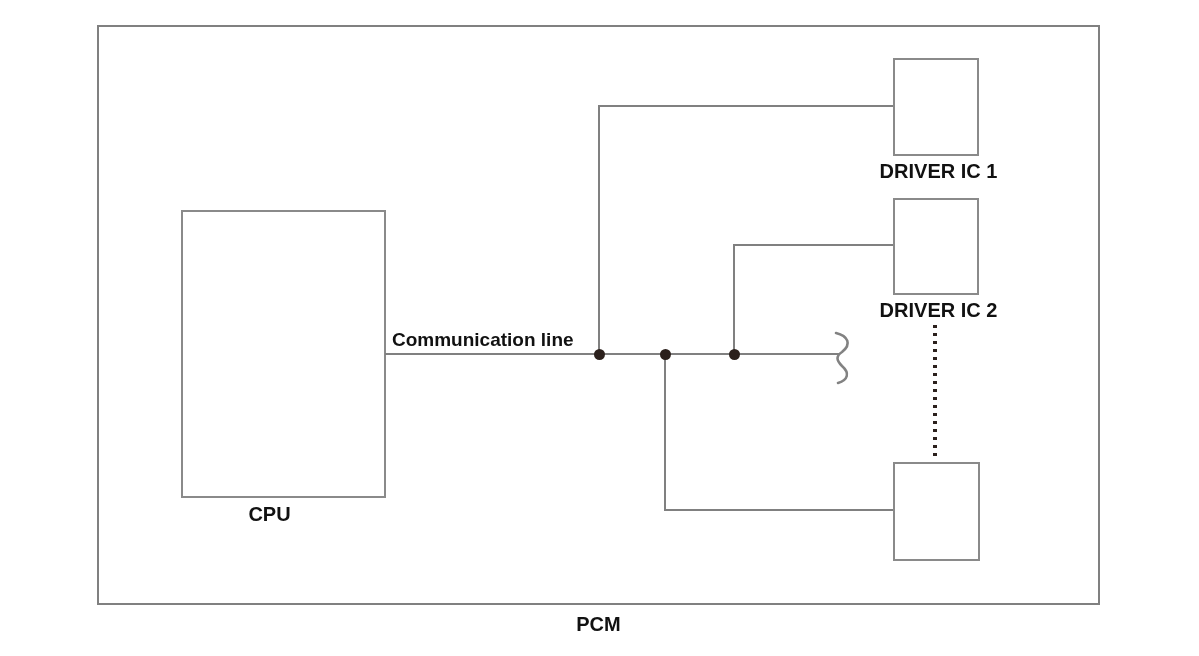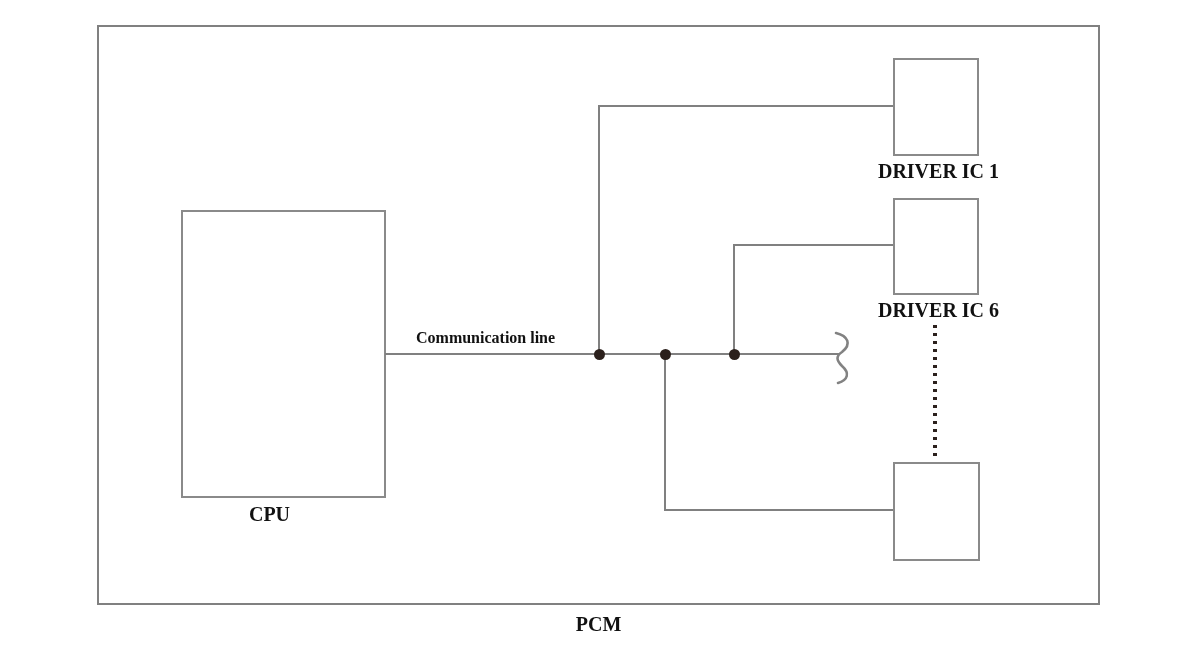--- a/index.html
+++ b/index.html
@@ -32,30 +32,29 @@
   .icn-box      { left: 893px; top: 462px; width:  87px; height:  99px; }
 
   
   .lbl {
     position: absolute;
     color: #111111;
     font-weight: bold;
     font-size: 20px;
     text-align: center;
     white-space: nowrap;
-    font-family: Liberation Serif, serif;
   }
   .cpu-lbl { left: 167px; top: 503px; width: 205px; }
   .pcm-lbl { left:  97px; top: 613px; width: 1003px; }
   .ic1-lbl { left: 866px; top: 160px; width: 145px; }
   .ic2-lbl { left: 866px; top: 299px; width: 145px; }
   .comm-lbl {
-    left: 416px; top: 329px;
+    left: 392px; top: 329px;
     text-align: center;
-    font-size: 16px;
+    font-size: 19px;
   }
 
   
   .wire { position: absolute; background: #808080; }
   .wire-comm   { left: 385px; top: 353px; width: 455px; height: 2px; }
   .wire-v1     { left: 598px; top: 106px; width: 2px;  height: 249px; }
   .wire-h1     { left: 598px; top: 105px; width: 297px; height: 2px; }
   .wire-v2     { left: 733px; top: 245px; width: 2px;  height: 110px; }
   .wire-h2     { left: 733px; top: 244px; width: 162px; height: 2px; }
   .wire-v3     { left: 664px; top: 354px; width: 2px;  height: 157px; }
@@ -103,21 +102,21 @@
   <div class="lbl comm-lbl">Communication line</div>
 
   <div class="wire wire-v1"></div>
   <div class="wire wire-h1"></div>
   <div class="box ic1-box"></div>
   <div class="lbl ic1-lbl">DRIVER IC 1</div>
 
   <div class="wire wire-v2"></div>
   <div class="wire wire-h2"></div>
   <div class="box ic2-box"></div>
-  <div class="lbl ic2-lbl">DRIVER IC 6</div>
+  <div class="lbl ic2-lbl">DRIVER IC 2</div>
 
   <div class="dotted-v"></div>
 
   <div class="wire wire-v3"></div>
   <div class="wire wire-h3"></div>
   <div class="box icn-box"></div>
 
   <div class="dot dot-1"></div>
   <div class="dot dot-2"></div>
   <div class="dot dot-3"></div>

